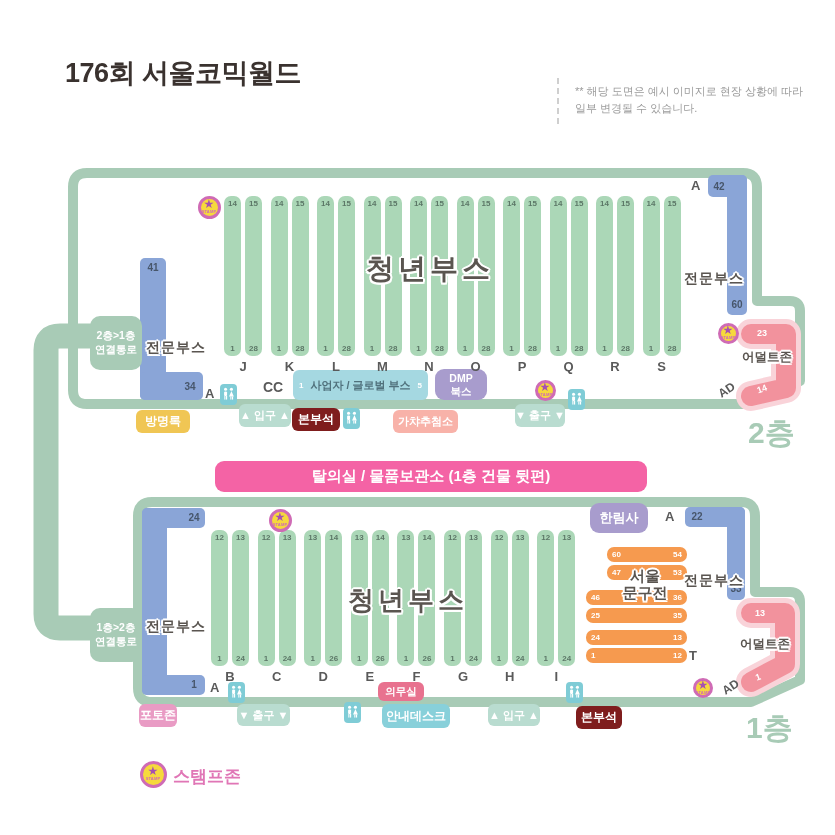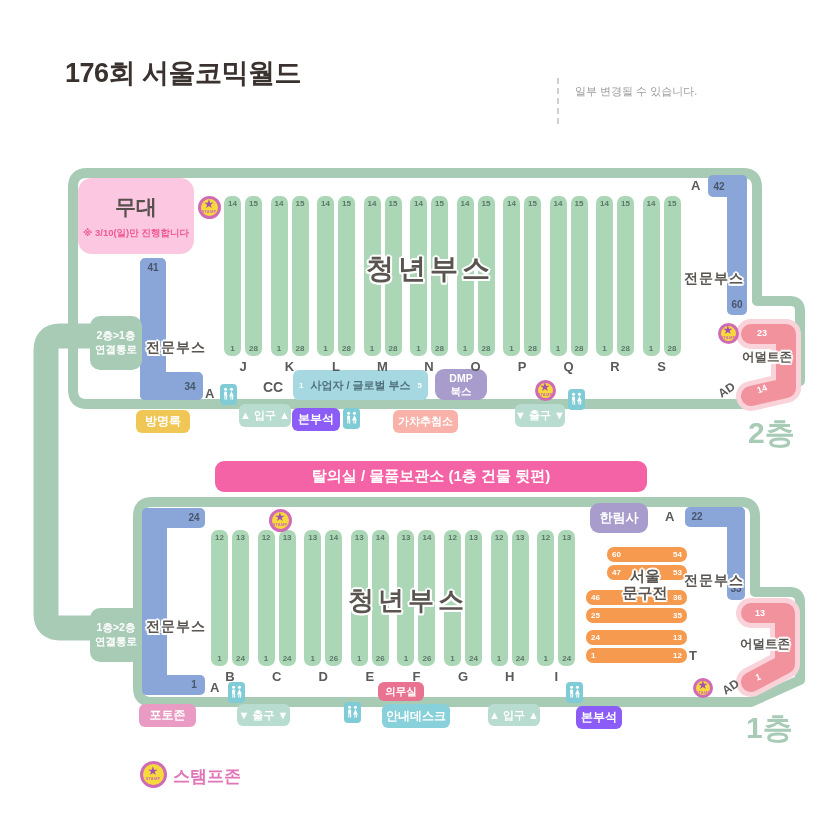--- a/index.html
+++ b/index.html
@@ -12,21 +12,21 @@
   .title{font-size:27px;font-weight:800;color:#3a322f;letter-spacing:-0.5px;}
   .subtitle{font-size:21px;color:#3a322f;}
   .daterange{font-size:16px;font-weight:800;color:#3a322f;margin-left:8px;}
   .notice{font-size:11px;color:#9b9b9b;line-height:1.55;}
   .dashline{border-left:2px dashed #cfcfcf;width:0;height:46px;}
   
   .box{position:absolute;z-index:3;display:flex;align-items:center;justify-content:center;
        border-radius:6px;color:#fff;font-weight:700;text-align:center;}
   .yellow{background:#f0c654;}
   .palegreen{background:#b9dcd0;}
-  .grayb{background:#8b5cf6;}
+  .grayb{background:#7f1d1d;}
   .salmon{background:#f8b2a9;}
   .hotpink{background:#f463a5;border-radius:9px;}
   .photopink{background:#e99bc4;}
   .medpink{background:#e8728f;}
   .tealb{background:#88d0da;}
   .purpleb{background:#a89ccd;border-radius:9px;}
   .bizb{background:#a5d8e1;color:#50717c;}
   .greenb{background:#a8cbb6;border-radius:10px;line-height:1.3;font-size:10.5px;}
   
   .stagebox{background:#fcc7e0;border-radius:14px;display:flex;flex-direction:column;
@@ -70,20 +70,21 @@
             display:flex;align-items:center;}
 </style>
 </head>
 <body>
 
 <div id="stage">
 
   <div class="lay title" style="left:65px;top:55px;">176회 서울코믹월드</div>
   <div class="lay dashline" style="left:557px;top:78px;"></div>
   <div class="lay notice" style="left:575px;top:83px;">
+    <div>** 해당 도면은 예시 이미지로 현장 상황에 따라</div>
     <div>일부 변경될 수 있습니다.</div>
   </div>
 
   <svg id="map-svg" width="835" height="835" viewBox="0 0 835 835">
 
     <path d="M 112,336 H 60 Q 46,336 46,350 V 614 Q 46,628 60,628 H 112" fill="none" stroke="#a8cbb6" stroke-width="25"></path>
 
     <path d="M 87,173 H 743 Q 757,173 757,187 V 301 H 790 Q 800,301 800,311 V 381 L 752,404 H 87 Q 73,404 73,390 V 187 Q 73,173 87,173 Z" fill="none" stroke="#a8cbb6" stroke-width="10" stroke-linejoin="round"></path>
 
     <path d="M 152,502 H 741 Q 755,502 755,516 V 592 H 790 Q 800,592 800,602 V 680 L 751,702 H 152 Q 138,702 138,688 V 516 Q 138,502 152,502 Z" fill="none" stroke="#a8cbb6" stroke-width="10" stroke-linejoin="round"></path>
@@ -101,24 +102,20 @@
         <div>연결통로</div>
       </div>
   </div>
   <div class="box greenb" style="left:90px;top:608px;width:52px;height:54px;">
     <div>
         <div>1층&gt;2층</div>
         <div>연결통로</div>
       </div>
   </div>
 
-  <div class="abs stagebox" style="left:78px;top:178px;width:116px;height:76px;">
-    <div class="t">무대</div>
-    <div class="n">※ 3/10(일)만 진행합니다</div>
-  </div>
 
   <div class="blue" style="left:140px;top:258px;width:26px;height:142px;"></div>
   <div class="blue" style="left:140px;top:372px;width:63px;height:28px;"></div>
   <div class="bluenum" style="left:141px;top:262px;width:24px;">41</div>
   <div class="bluenum" style="left:180px;top:381px;width:20px;">34</div>
   <div class="lay halo mid" style="left:136px;top:316px;width:80px;">전문부스</div>
   <div class="alab" style="left:205px;top:386px;">A</div>
 
   <div class="blue" style="left:708px;top:175px;width:39px;height:22px;"></div>
   <div class="blue" style="left:727px;top:175px;width:20px;height:140px;"></div>
@@ -181,21 +178,21 @@
   </div>
   <div class="alab" style="left:689px;top:648px;">T</div>
 
   <div class="adnum" style="left:750px;top:608px;width:20px;">13</div>
   <div class="adnum rot20" style="left:751px;top:672px;width:14px;">1</div>
   <div class="lay halo" style="left:734px;top:636px;width:62px;font-size:12.5px;">어덜트존</div>
   <div class="adlab" style="left:722px;top:680px;">AD</div>
 
   <div class="box medpink" style="left:378px;top:682px;width:46px;height:19px;font-size:10.5px;">의무실</div>
 
-  <div class="box photopink" style="left:139px;top:704px;width:57px;height:23px;font-size:12px;">포토존</div>
+  <div class="box photopink" style="left:139px;top:704px;width:38px;height:23px;font-size:12px;">포토존</div>
   <div class="box palegreen" style="left:237px;top:704px;width:53px;height:22px;font-size:11px;">▼ 출구 ▼</div>
   <div class="box tealb" style="left:382px;top:704px;width:68px;height:24px;font-size:12px;">안내데스크</div>
   <div class="box palegreen" style="left:488px;top:704px;width:52px;height:22px;font-size:11px;">▲ 입구 ▲</div>
   <div class="box grayb" style="left:576px;top:706px;width:46px;height:23px;font-size:12px;">본부석</div>
   <div class="lay floorlab" style="left:746px;top:708px;">1층</div>
 
   <div class="lay stampzone" style="left:173px;top:765px;">스탬프존</div>
 
 <div class="colgreen" style="left: 224px; top: 196px; width: 17px; height: 160px; z-index: 2;">
       <div class="coln" style="top: 3px;">14</div>

